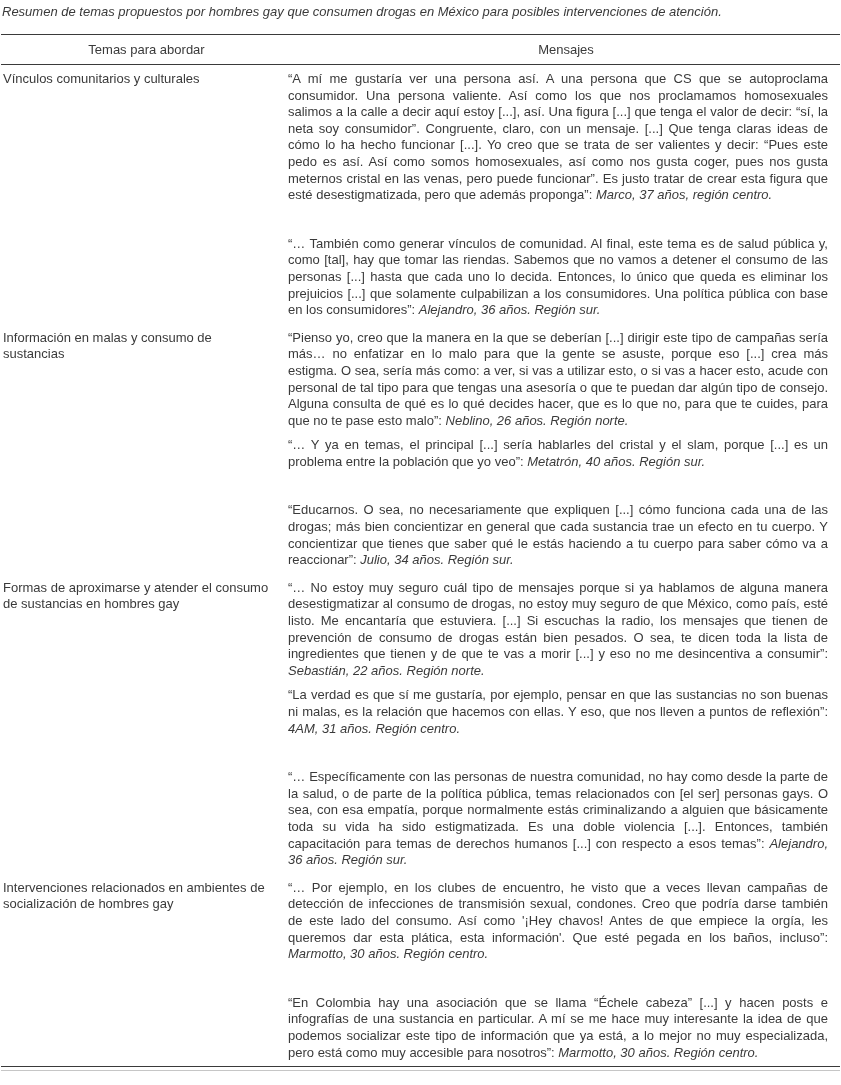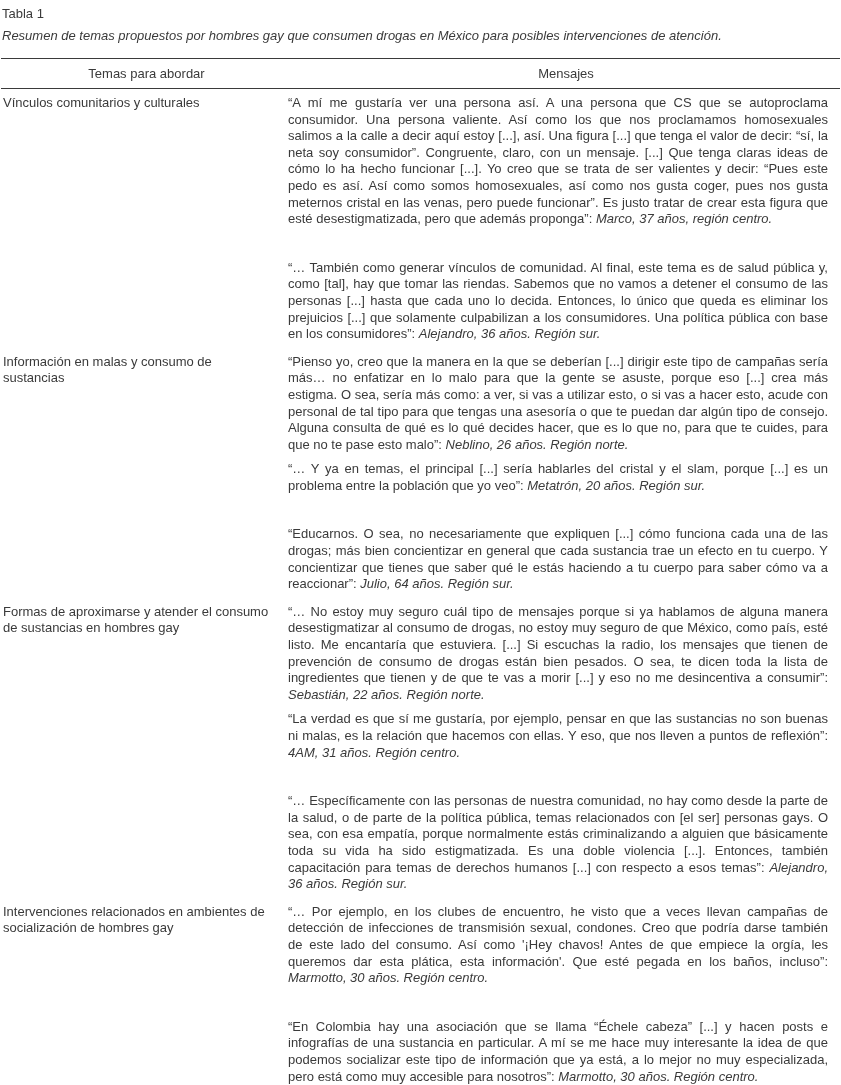--- a/index.html
+++ b/index.html
@@ -68,21 +68,20 @@
     border-top: 1.5px solid #3a3a3a;
     border-bottom: 1px solid #c6c6c6;
     height: 5px;
   }
 </style>
 </head>
 <body>
 
 <div class="page">
 
-  <div class="table-label">Tabla 1</div>
   <div class="table-caption">Resumen de temas propuestos por hombres gay que consumen drogas en México para posibles intervenciones de atención.</div>
 
   <table class="data-table">
     <colgroup>
       <col class="col-theme">
       <col class="col-messages">
     </colgroup>
     <thead>
       <tr>
         <th>Temas para abordar</th>
@@ -96,22 +95,22 @@
         <td class="messages-cell">
           <p><span>“A mí me gustaría ver una persona así. A una persona que CS que se autoproclama consumidor. Una persona valiente. Así como los que nos proclamamos homosexuales salimos a la calle a decir aquí estoy [...], así. Una figura [...] que tenga el valor de decir: “sí, la neta soy consumidor”. Congruente, claro, con un mensaje. [...] Que tenga claras ideas de cómo lo ha hecho funcionar [...]. Yo creo que se trata de ser valientes y decir: “Pues este pedo es así. Así como somos homosexuales, así como nos gusta coger, pues nos gusta meternos cristal en las venas, pero puede funcionar”. Es justo tratar de crear esta figura que esté desestigmatizada, pero que además proponga”: </span><span class="attr">Marco, 37 años, región centro.</span></p>
           <p><span>“… También como generar vínculos de comunidad. Al final, este tema es de salud pública y, como [tal], hay que tomar las riendas. Sabemos que no vamos a detener el consumo de las personas [...] hasta que cada uno lo decida. Entonces, lo único que queda es eliminar los prejuicios [...] que solamente culpabilizan a los consumidores. Una política pública con base en los consumidores”: </span><span class="attr">Alejandro, 36 años. Región sur.</span></p>
         </td>
       </tr>
 
       <tr>
         <td class="theme-cell">Información en malas y consumo de sustancias</td>
         <td class="messages-cell">
           <p><span>“Pienso yo, creo que la manera en la que se deberían [...] dirigir este tipo de campañas sería más… no enfatizar en lo malo para que la gente se asuste, porque eso [...] crea más estigma. O sea, sería más como: a ver, si vas a utilizar esto, o si vas a hacer esto, acude con personal de tal tipo para que tengas una asesoría o que te puedan dar algún tipo de consejo. Alguna consulta de qué es lo qué decides hacer, que es lo que no, para que te cuides, para que no te pase esto malo”: </span><span class="attr">Neblino, 26 años. Región norte.</span></p>
-          <p><span>“… Y ya en temas, el principal [...] sería hablarles del cristal y el slam, porque [...] es un problema entre la población que yo veo”: </span><span class="attr">Metatrón, 20 años. Región sur.</span></p>
-          <p><span>“Educarnos. O sea, no necesariamente que expliquen [...] cómo funciona cada una de las drogas; más bien concientizar en general que cada sustancia trae un efecto en tu cuerpo. Y concientizar que tienes que saber qué le estás haciendo a tu cuerpo para saber cómo va a reaccionar”: </span><span class="attr">Julio, 64 años. Región sur.</span></p>
+          <p><span>“… Y ya en temas, el principal [...] sería hablarles del cristal y el slam, porque [...] es un problema entre la población que yo veo”: </span><span class="attr">Metatrón, 40 años. Región sur.</span></p>
+          <p><span>“Educarnos. O sea, no necesariamente que expliquen [...] cómo funciona cada una de las drogas; más bien concientizar en general que cada sustancia trae un efecto en tu cuerpo. Y concientizar que tienes que saber qué le estás haciendo a tu cuerpo para saber cómo va a reaccionar”: </span><span class="attr">Julio, 34 años. Región sur.</span></p>
         </td>
       </tr>
 
       <tr>
         <td class="theme-cell">Formas de aproximarse y atender el consumo de sustancias en hombres gay</td>
         <td class="messages-cell">
           <p><span>“… No estoy muy seguro cuál tipo de mensajes porque si ya hablamos de alguna manera desestigmatizar al consumo de drogas, no estoy muy seguro de que México, como país, esté listo. Me encantaría que estuviera. [...] Si escuchas la radio, los mensajes que tienen de prevención de consumo de drogas están bien pesados. O sea, te dicen toda la lista de ingredientes que tienen y de que te vas a morir [...] y eso no me desincentiva a consumir”: </span><span class="attr">Sebastián, 22 años. Región norte.</span></p>
           <p><span>“La verdad es que sí me gustaría, por ejemplo, pensar en que las sustancias no son buenas ni malas, es la relación que hacemos con ellas. Y eso, que nos lleven a puntos de reflexión”: </span><span class="attr">4AM, 31 años. Región centro.</span></p>
           <p><span>“… Específicamente con las personas de nuestra comunidad, no hay como desde la parte de la salud, o de parte de la política pública, temas relacionados con [el ser] personas gays. O sea, con esa empatía, porque normalmente estás criminalizando a alguien que básicamente toda su vida ha sido estigmatizada. Es una doble violencia [...]. Entonces, también capacitación para temas de derechos humanos [...] con respecto a esos temas”: </span><span class="attr">Alejandro, 36 años. Región sur.</span></p>
         </td>

